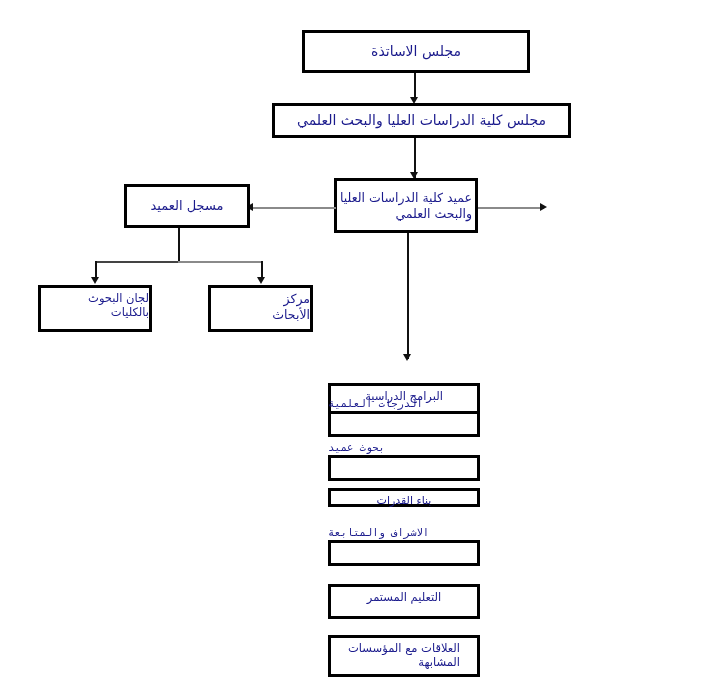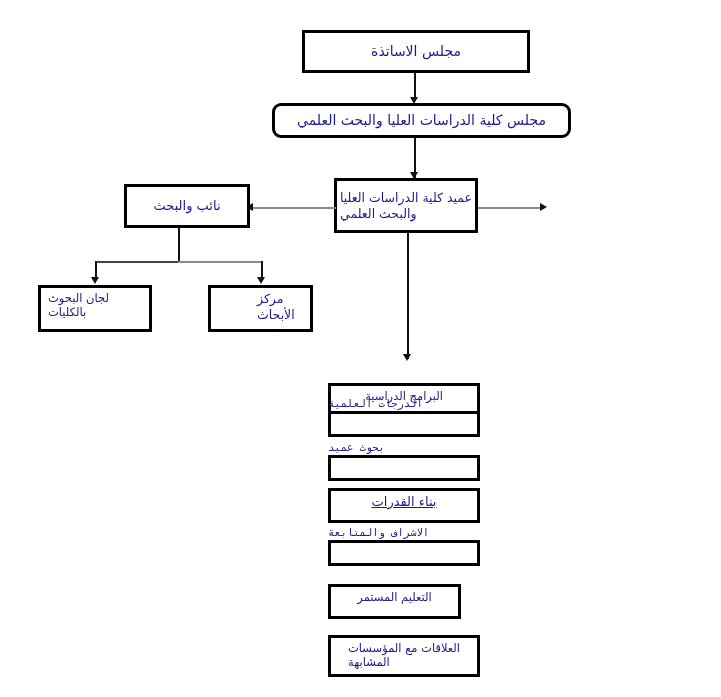--- a/index.html
+++ b/index.html
@@ -21,21 +21,21 @@
   
   .box {
     position: absolute;
     box-sizing: border-box;
     background: #ffffff;
     border: 2px solid #000000;
     color: #1a1a8c;
     display: flex;
     align-items: center;
     justify-content: center;
-    text-align: left;
+    text-align: right;
     line-height: 1.25;
     direction: rtl;
     white-space: pre-line;
     font-family: "DejaVu Sans", sans-serif;
   }
   .box.thick { border-width: 3px; }
   .box.top-aligned {
     align-items: flex-start;
     padding-top: 3px;
   }
@@ -88,32 +88,32 @@
 </head>
 <body>
 
 <div id="canvas">
 
   <div class="box thick" style="left:302px; top:30px; width:228px; height:43px; font-size:14px;">مجلس الاساتذة</div>
 
   <div class="vline" style="left:414px; top:73px; height:26px;"></div>
   <div class="arrow-down" style="left:410px; top:97px;"></div>
 
-  <div class="box thick" style="left:272px; top:103px; width:299px; height:35px; font-size:14px;border-radius:9px;">مجلس كلية الدراسات العليا والبحث العلمي</div>
+  <div class="box thick" style="left:272px; top:103px; width:299px; height:35px; font-size:14px;">مجلس كلية الدراسات العليا والبحث العلمي</div>
 
   <div class="vline" style="left:414px; top:138px; height:40px;"></div>
   <div class="arrow-down" style="left:410px; top:172px;"></div>
 
   <div class="box thick" style="left:334px; top:178px; width:144px; height:55px; font-size:12.5px;">عميد كلية الدراسات العليا
 والبحث العلمي</div>
 
   <div class="hline light" style="left:248px; top:207px; width:88px;"></div>
   <div class="arrow-left" style="left:246px; top:203px;"></div>
 
-  <div class="box thick" style="left:124px; top:184px; width:126px; height:44px; font-size:13px;">نائب والبحث</div>
+  <div class="box thick" style="left:124px; top:184px; width:126px; height:44px; font-size:13px;">مسجل العميد</div>
 
   <div class="hline light" style="left:478px; top:207px; width:66px;"></div>
   <div class="arrow-right" style="left:540px; top:203px;"></div>
 
 
   <div class="vline" style="left:178px; top:228px; height:34px;"></div>
   <div class="hline" style="left:95px; top:261px; width:84px;"></div>
   <div class="hline light" style="left:178px; top:261px; width:84px;"></div>
   <div class="vline" style="left:95px; top:261px; height:19px;"></div>
   <div class="arrow-down" style="left:91px; top:277px;"></div>
@@ -126,21 +126,21 @@
 
   <div class="vline" style="left:407px; top:233px; height:126px;"></div>
   <div class="arrow-down" style="left:403px; top:354px;"></div>
 
   <div id="program-stack">
       <div class="box thick top-aligned" style="left: 328px; top: 360px; width: 152px; height: 35px; font-size: 11.5px; margin-top: 23px;">البرامج الدراسية</div>
       <div class="float-label" style="left: 328px; width: 152px; top: 397px; font-size: 10.5px;">الدرجات العلمية</div>
       <div class="box thick" style="left: 328px; top: 411px; width: 152px; height: 26px;"></div>
       <div class="float-label" style="left: 328px; width: 152px; top: 441px; font-size: 10.5px;">بحوث عميد</div>
       <div class="box thick" style="left: 328px; top: 455px; width: 152px; height: 26px;"></div>
-      <div class="box thick top-aligned" style="left: 328px; top: 488px; width: 152px; height: 35px; font-size: 13px; text-decoration: underline;">بناء القدرات</div>
+      <div class="box thick top-aligned" style="left: 328px; top: 488px; width: 152px; height: 19px; font-size: 11px;">بناء القدرات</div>
       <div class="float-label" style="left: 328px; width: 152px; top: 526px; font-size: 10.5px;">الاشراف والمتابعة</div>
       <div class="box thick" style="left: 328px; top: 540px; width: 152px; height: 26px;"></div>
-      <div class="box thick top-aligned" style="left: 328px; top: 584px; width: 133px; height: 35px; font-size: 11.5px;">التعليم المستمر</div>
+      <div class="box thick top-aligned" style="left: 328px; top: 584px; width: 152px; height: 35px; font-size: 11.5px;">التعليم المستمر</div>
       <div class="box thick top-aligned" style="left: 328px; top: 635px; width: 152px; height: 42px; font-size: 11.5px;">العلاقات مع المؤسسات
 المشابهة</div>
     </div>
 
 </div>
 
 </body></html>

